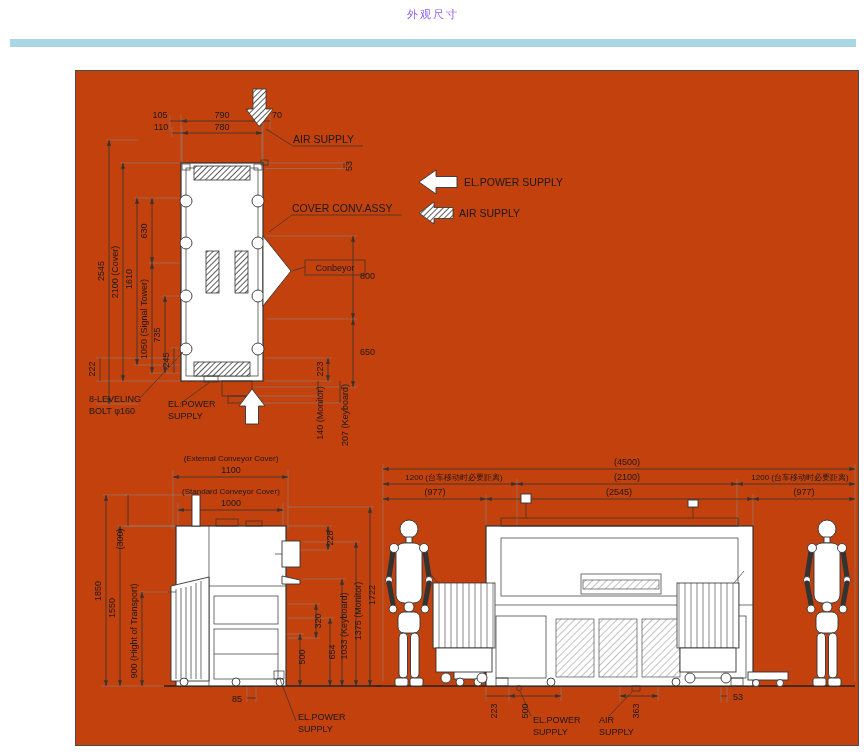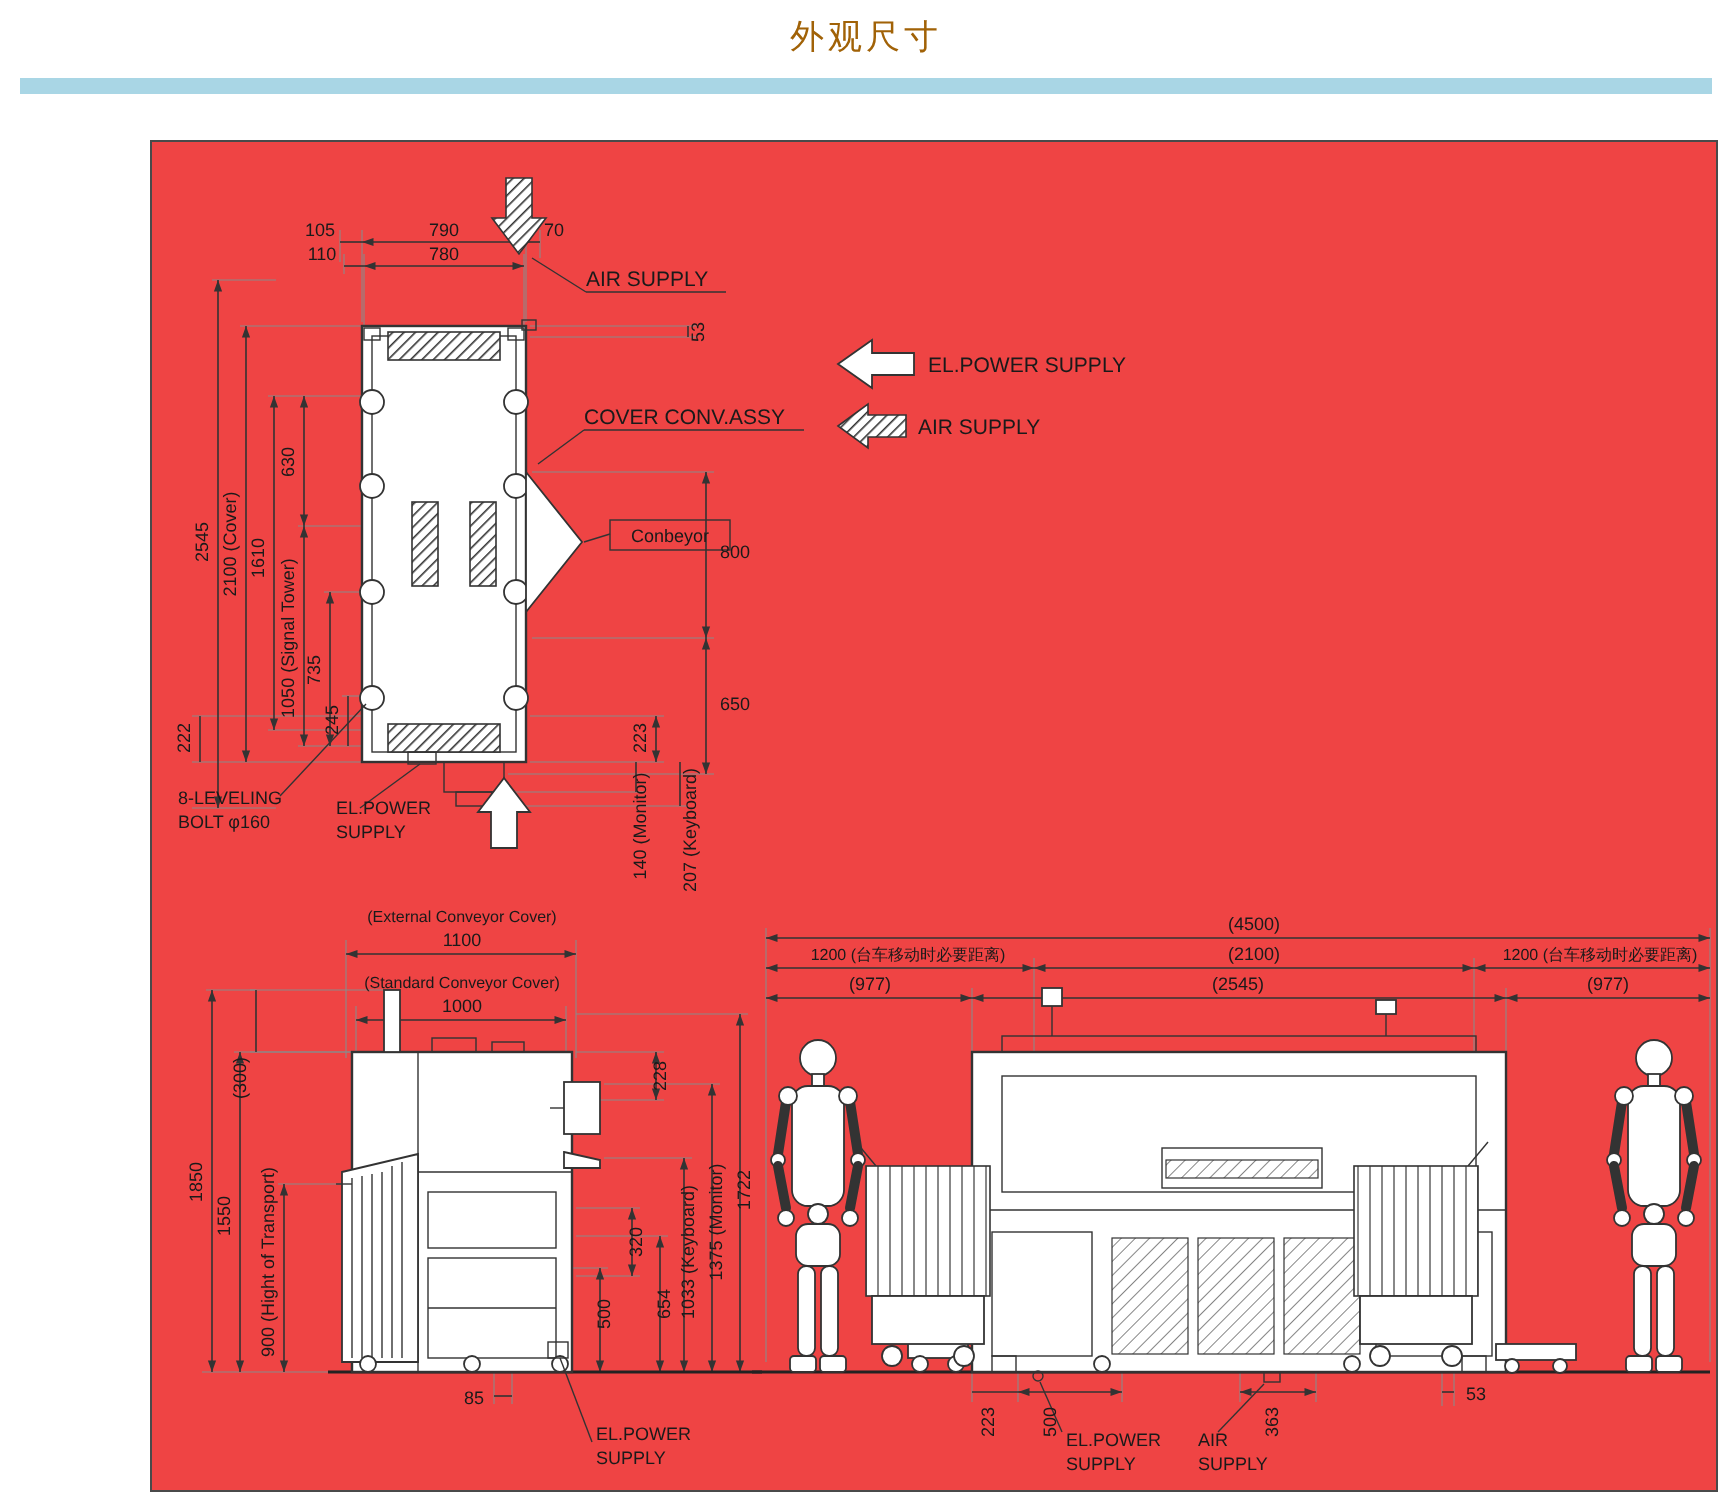--- a/index.html
+++ b/index.html
@@ -1,23 +1,23 @@
 <!DOCTYPE html>
 <html><head>
 <meta charset="utf-8">
 <style>
   * { margin:0; padding:0; box-sizing:border-box; }
   html,body { background:#fff; }
   .page { position:relative; width:866px; height:755px; background:#fff; overflow:hidden;
           font-family:"Liberation Sans", sans-serif; }
   .title { position:absolute; top:7px; left:0; width:100%; text-align:center;
-           font-size:17px; color:#a16207; letter-spacing:2px; }
+           font-size:11px; color:#8b5cf6; letter-spacing:2px; }
   .accent { position:absolute; top:39px; left:10px; width:846px; height:8px; background:#a9d6e5; }
   .frame { position:absolute; top:70px; left:75px; width:784px; height:676px;
-           border:1px solid #4a4a4a; background:#ef4444; }
+           border:1px solid #4a4a4a; background:#c2410c; }
   svg text { font-family:"Liberation Sans", sans-serif; font-size:9px; fill:#1a1a1a; }
   svg .t10 { font-size:10.5px; }
   svg .t8  { font-size:8px; }
   .ol  { fill:#fff; stroke:#333; stroke-width:1.2; }
   .tn  { fill:none; stroke:#333; stroke-width:0.7; }
   .tnf { fill:#fff; stroke:#333; stroke-width:0.9; }
   .hd  { stroke:#333; stroke-width:0.8; }
   .hl  { stroke:#333; stroke-width:0.6; }
   .dim { stroke:#333; stroke-width:0.8; fill:none; }
   .ext { stroke:#8a8a8a; stroke-width:0.55; fill:none; }

